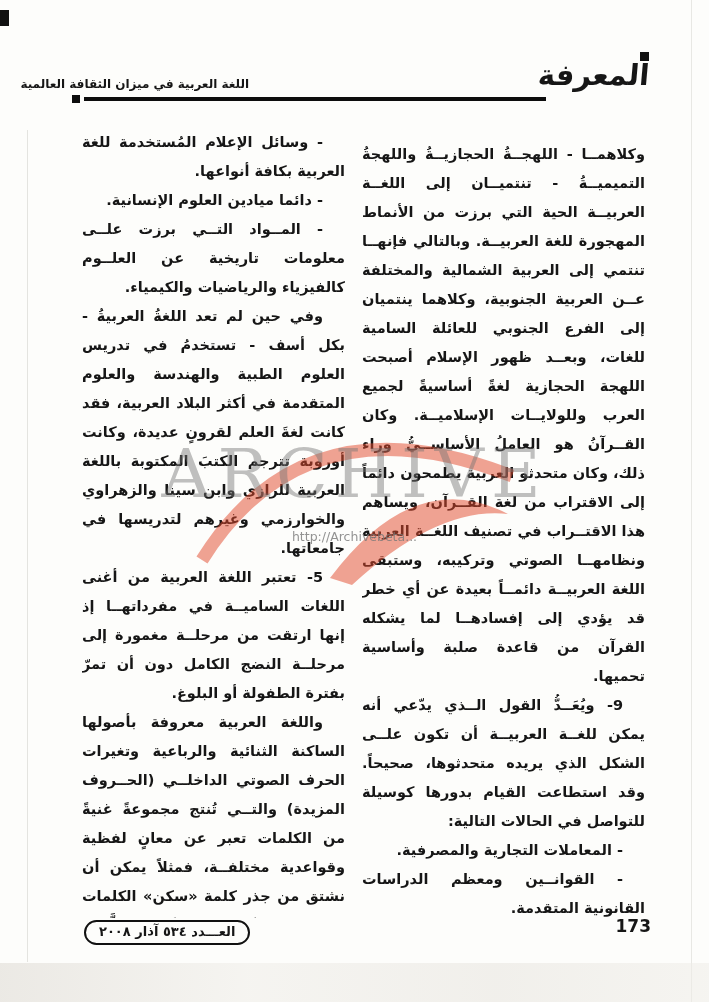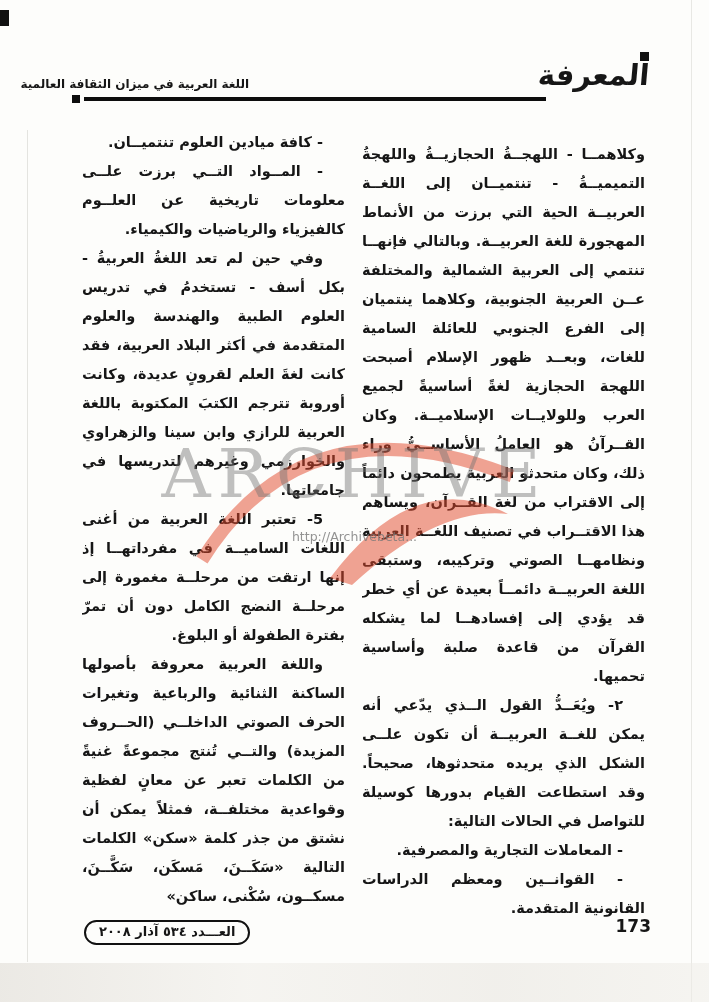--- a/index.html
+++ b/index.html
@@ -61,28 +61,29 @@
 
   <div class="article-title">اللغة العربية في ميزان الثقافة العالمية</div>
   <div class="header-rule">
     <span class="rule-square"></span>
   </div>
   <span class="logo-square"></span>
   <div class="logo">المعرفة</div>
 
   <section class="col col-right">
     <p class="no-indent">وكلاهمــا - اللهجــةُ الحجازيــةُ واللهجةُ التميميــةُ - تنتميــان إلى اللغــة العربيــة الحية التي برزت من الأنماط المهجورة للغة العربيــة. وبالتالي فإنهــا تنتمي إلى العربية الشمالية والمختلفة عــن العربية الجنوبية، وكلاهما ينتميان إلى الفرع الجنوبي للعائلة السامية للغات، وبعــد ظهور الإسلام أصبحت اللهجة الحجازية لغةً أساسيةً لجميع العرب وللولايــات الإسلاميــة. وكان القــرآنُ هو العاملُ الأساســيُّ وراء ذلك، وكان متحدثو العربية يطمحون دائماً إلى الاقتراب من لغة القــرآن، ويساهم هذا الاقتــراب في تصنيف اللغــة العربية ونظامهــا الصوتي وتركيبه، وستبقى اللغة العربيــة دائمــاً بعيدة عن أي خطر قد يؤدي إلى إفسادهــا لما يشكله القرآن من قاعدة صلبة وأساسية تحميها.</p>
-    <p>٢- ويُعَــدُّ القول الــذي يدّعي أنه يمكن للغــة العربيــة أن تكون علــى الشكل الذي يريده متحدثوها، صحيحاً. وقد استطاعت القيام بدورها كوسيلة للتواصل في الحالات التالية:</p>
+    <p>9- ويُعَــدُّ القول الــذي يدّعي أنه يمكن للغــة العربيــة أن تكون علــى الشكل الذي يريده متحدثوها، صحيحاً. وقد استطاعت القيام بدورها كوسيلة للتواصل في الحالات التالية:</p>
     <p>- المعاملات التجارية والمصرفية.</p>
     <p>- القوانــين ومعظم الدراسات القانونية المتقدمة.</p>
     <p>- الشؤون المرتبطة بالحكومة والإدارة.</p>
   </section>
 
   <section class="col col-left">
-    <p>- كافة ميادين العلوم تنتميــان.</p>
+    <p>- وسائل الإعلام المُستخدمة للغة العربية بكافة أنواعها.</p>
+    <p>- دائما ميادين العلوم الإنسانية.</p>
     <p>- المــواد التــي برزت علــى معلومات تاريخية عن العلــوم كالفيزياء والرياضيات والكيمياء.</p>
     <p>وفي حين لم تعد اللغةُ العربيةُ - بكل أسف - تستخدمُ في تدريس العلوم الطبية والهندسة والعلوم المتقدمة في أكثر البلاد العربية، فقد كانت لغةَ العلم لقرونٍ عديدة، وكانت أوروبة تترجم الكتبَ المكتوبة باللغة العربية للرازي وابن سينا والزهراوي والخوارزمي وغيرهم لتدريسها في جامعاتها.</p>
     <p>5- تعتبر اللغة العربية من أغنى اللغات الساميــة في مفرداتهــا إذ إنها ارتقت من مرحلــة مغمورة إلى مرحلــة النضج الكامل دون أن تمرّ بفترة الطفولة أو البلوغ.</p>
     <p>واللغة العربية معروفة بأصولها الساكنة الثنائية والرباعية وتغيرات الحرف الصوتي الداخلــي (الحــروف المزيدة) والتــي تُنتج مجموعةً غنيةً من الكلمات تعبر عن معانٍ لفظية وقواعدية مختلفــة، فمثلاً يمكن أن نشتق من جذر كلمة «سكن» الكلمات التالية «سَكَــنَ، مَسكَن، سَكَّــنَ، مسكــون، سُكْنى، ساكن»</p>
 
   </section>
 
   <div class="watermark">
     <div class="wm-logo">
       <svg width="330" height="190" viewBox="0 0 330 190">

